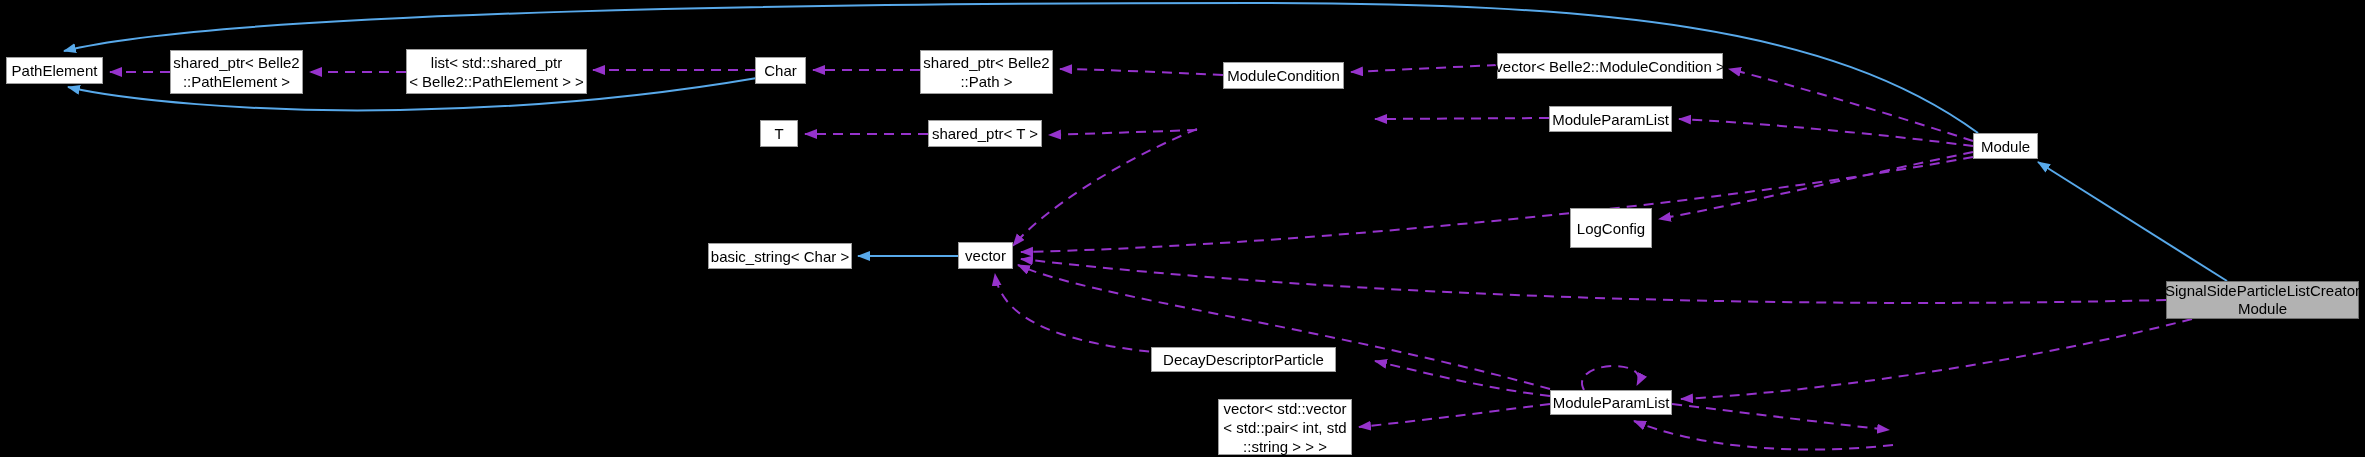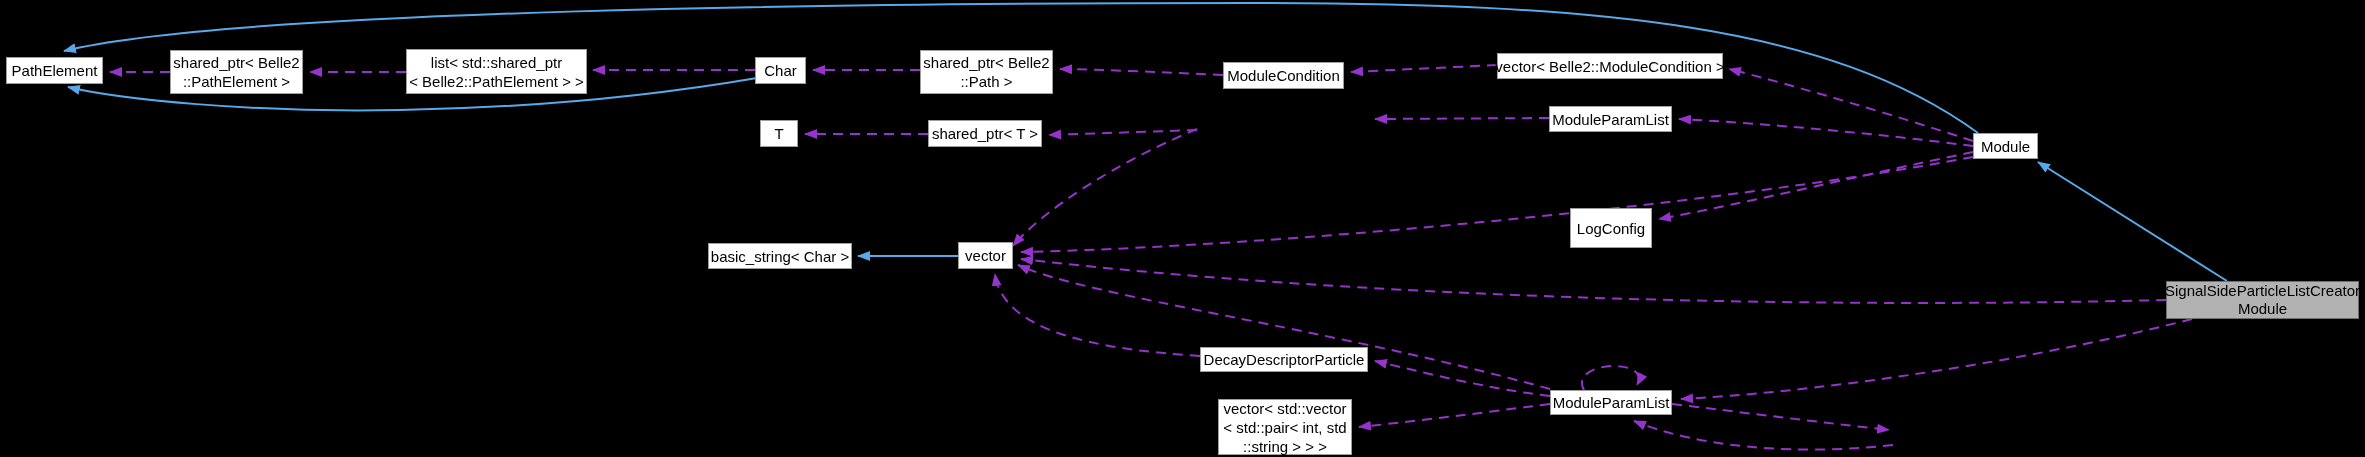--- a/index.html
+++ b/index.html
@@ -138,21 +138,21 @@
   </div>
 
   <div class="node" style="left:708px;top:243px;width:144px;height:26px">
     <span>basic_string&lt; Char &gt;</span>
   </div>
 
   <div class="node" style="left:958px;top:242px;width:55px;height:27px">
     <span>vector</span>
   </div>
 
-  <div class="node" style="left:1200px;top:347px;width:168px;height:25px">
+  <div class="node" style="left:1151px;top:347px;width:185px;height:25px">
     <span>DecayDescriptorParticle</span>
   </div>
 
   <div class="node" style="left:1218px;top:399px;width:134px;height:56px">
     <span>vector&lt; std::vector</span>
     <span>&lt; std::pair&lt; int, std</span>
     <span>::string &gt; &gt; &gt;</span>
   </div>
 
   <div class="node" style="left:1550px;top:390px;width:122px;height:25px">

